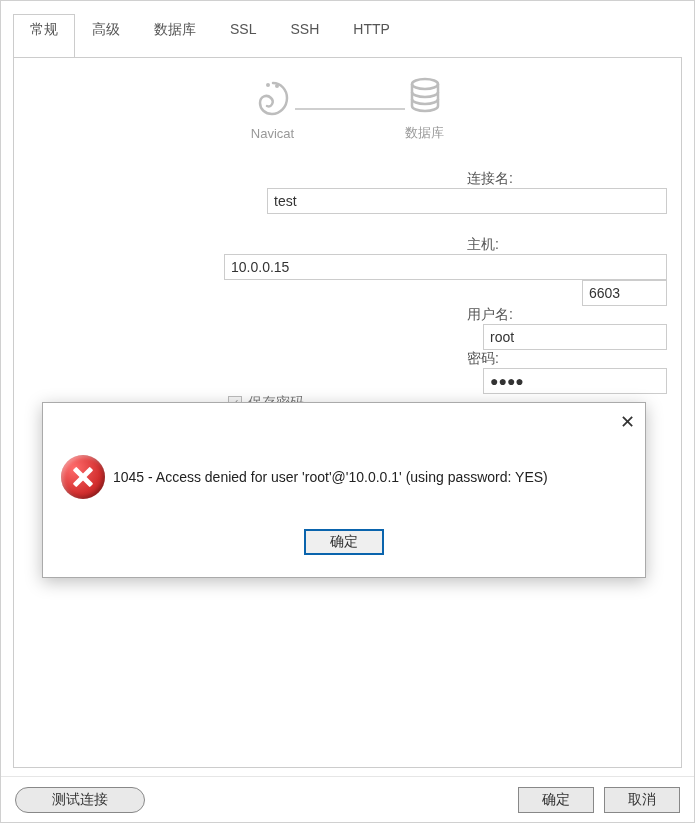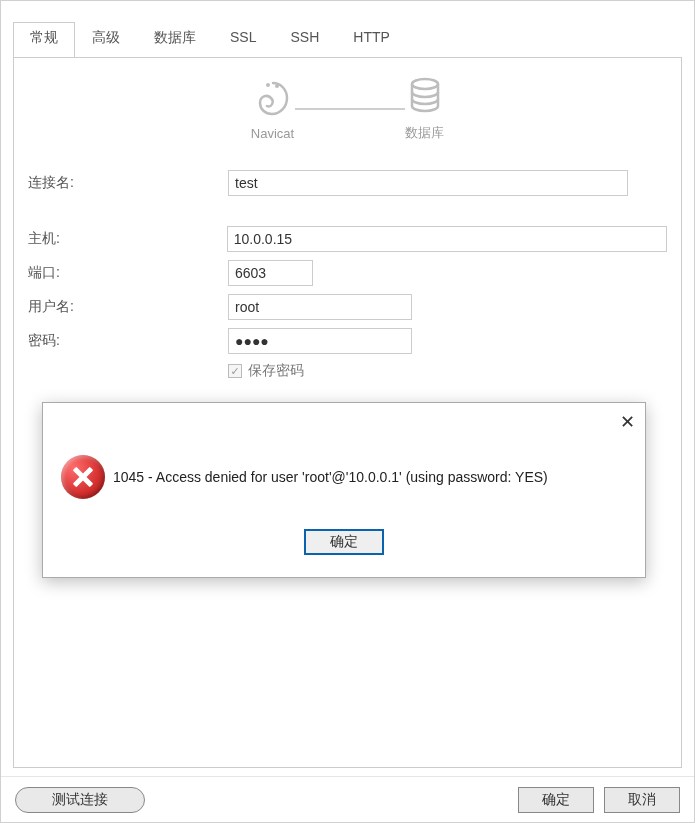--- a/index.html
+++ b/index.html
@@ -53,21 +53,21 @@
       padding: 12px 12px 0 12px;
       gap: 0;
     }
     .tab {
       padding: 6px 16px 18px 16px;
       color:#555;
       cursor:pointer;
       font-size:14px;
       border:1px solid transparent;
       position:relative;
-      top:9px;
+      top:1px;
     }
     .tab.active {
       border:1px solid #ccc;
       border-bottom:1px solid #fff;
       background:#fff;
     }
     .content {
       flex:1;
       margin: 0 12px 8px 12px;
       border:1px solid #ccc;
@@ -77,22 +77,23 @@
     }
     .diagram {
       display:flex; justify-content:center; align-items:center;
       margin-bottom: 28px;
       margin-top: 4px;
     }
     .dg-item { display:flex; flex-direction:column; align-items:center; gap:8px; color:#999;}
     .dg-sep { width:110px; height:2px; background:#cfcfcf; }
     .navicat-ico svg, .db-ico svg { display:block; }
     .form-row {
-      display:flex; align-items:center;
-      margin-bottom: 8px;
+      display:flex; align-items:flex-end;
+      margin-bottom: 0;
+      flex-direction: column;
     }
     .form-row label { width: 200px; color:#555; font-size:14px;}
     .form-row input[type="text"], .form-row input[type="password"] {
       height:26px; padding:0 6px;
       border:1px solid #ccc;
       font-size:14px;
       color:#333;
     }
     .row-conn input { width:400px; }
     .row-host input { width:443px; }
@@ -222,21 +223,20 @@
     <div class="form-row row-conn">
       <label>连接名:</label>
       <input type="text" value="test" style="">
     </div>
     <div style="height:22px"></div>
     <div class="form-row row-host">
       <label>主机:</label>
       <input type="text" value="10.0.0.15" style="">
     </div>
     <div class="form-row row-port">
-      <label>端口:</label>
       <input type="text" value="6603" style="">
     </div>
     <div class="form-row row-user">
       <label>用户名:</label>
       <input type="text" value="root" style="">
     </div>
     <div class="form-row row-pass">
       <label>密码:</label>
       <input type="text" value="●●●●" style="">
     </div>

